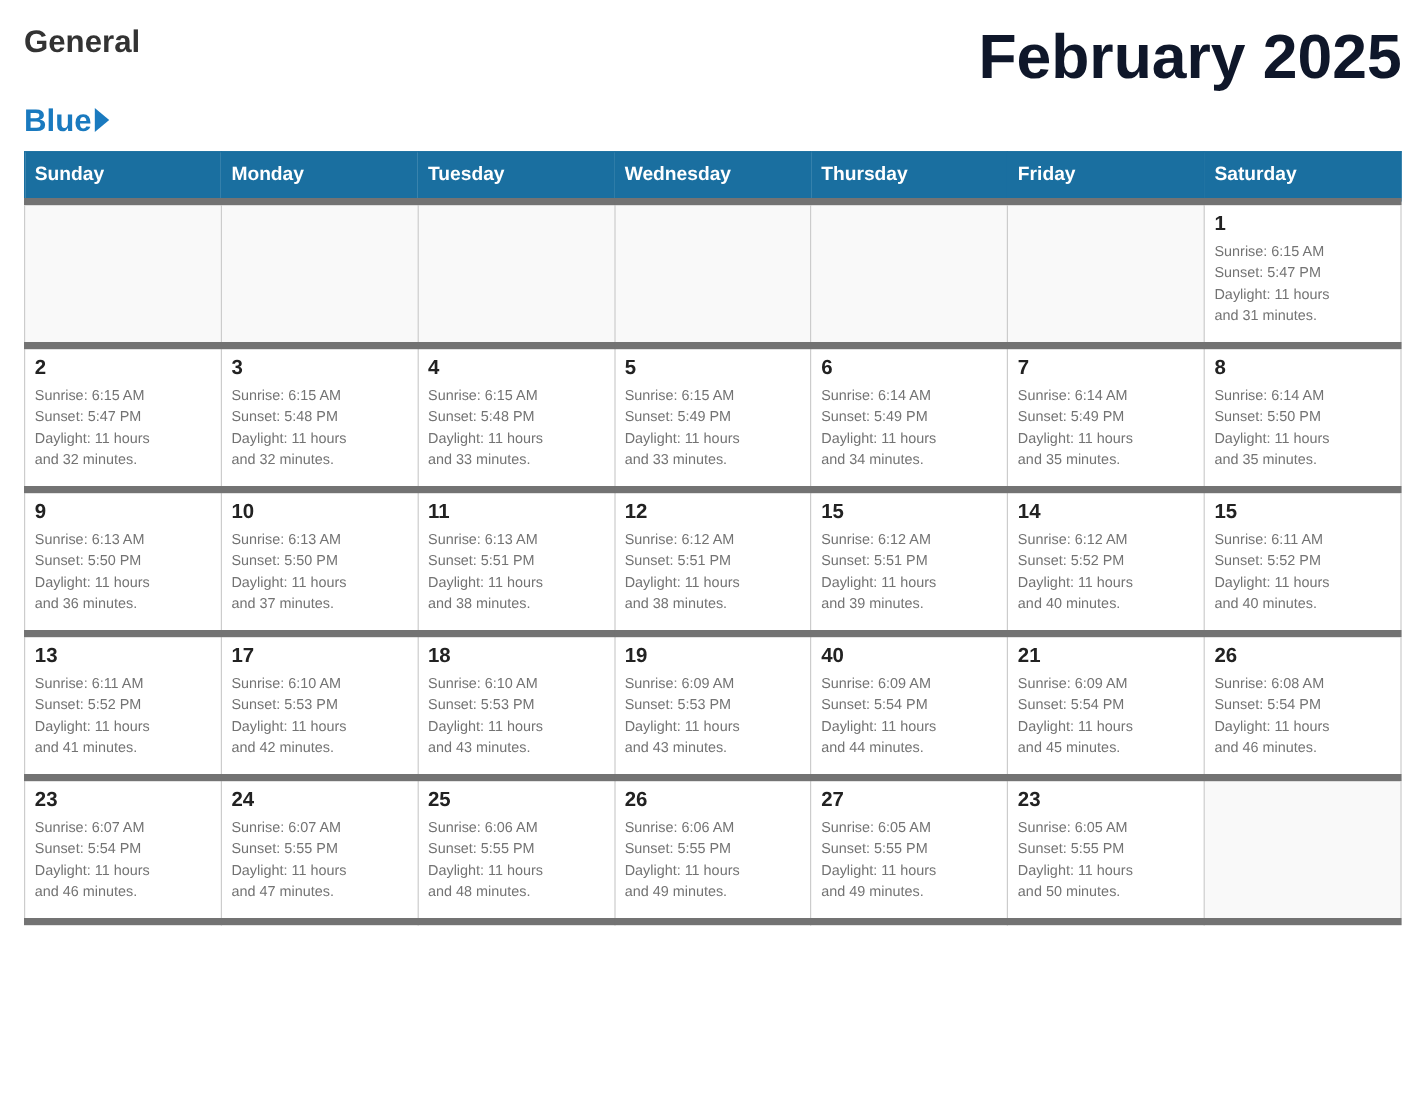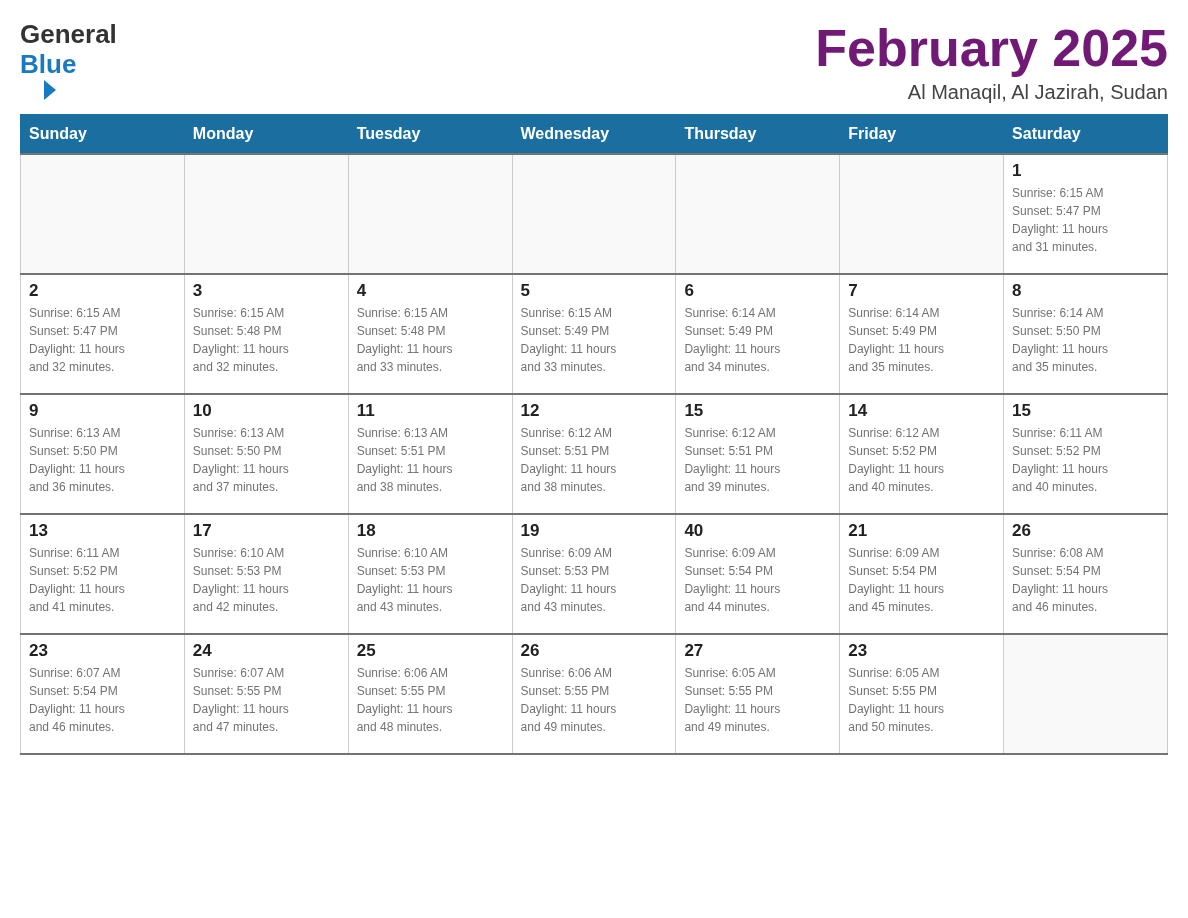--- a/index.html
+++ b/index.html
@@ -13,50 +13,50 @@
     .header {
       display: flex;
       justify-content: space-between;
       align-items: flex-start;
       margin-bottom: 10px;
     }
     .logo {
       display: flex;
       flex-direction: column;
       align-items: flex-start;
+      gap: 36px;
     }
     .logo-general {
       font-size: 26px;
       font-weight: bold;
       color: #333;
       line-height: 1.1;
     }
     .logo-blue {
       font-size: 26px;
       font-weight: bold;
       color: #1a7abf;
       display: flex;
       align-items: center;
-      flex-direction: column;
     }
     .logo-triangle {
       width: 0;
       height: 0;
       border-left: 12px solid #1a7abf;
       border-top: 10px solid transparent;
       border-bottom: 10px solid transparent;
       margin-left: 3px;
     }
     .title-block {
       text-align: right;
     }
     .month-title {
       font-size: 52px;
       font-weight: bold;
-      color: #701a75;
+      color: #0f172a;
       line-height: 1.1;
     }
     .location {
       font-size: 20px;
       color: #444;
       margin-top: 4px;
     }
     .calendar {
       width: 100%;
       border-collapse: collapse;
@@ -73,21 +73,21 @@
     }
     .calendar td {
       vertical-align: top;
       padding: 6px 8px;
       border: 1px solid #ccc;
       width: calc(100% / 7);
       min-height: 110px;
       height: 120px;
     }
     .calendar tr {
-      border-bottom: 2px solid #737373;
+      border-bottom: 6px solid #737373;
     }
     .day-number {
       font-size: 17px;
       font-weight: bold;
       color: #222;
       margin-bottom: 3px;
     }
     .day-info {
       font-size: 12px;
       color: #737373;
@@ -103,21 +103,20 @@
 <div class="header">
   <div class="logo">
     <div class="logo-general">General</div>
     <div class="logo-blue">
       <span>Blue</span>
       <div class="logo-triangle"></div>
     </div>
   </div>
   <div class="title-block">
     <div class="month-title">February 2025</div>
-    <div class="location">Al Manaqil, Al Jazirah, Sudan</div>
   </div>
 </div>
 
 <table class="calendar">
   <thead>
     <tr>
 
     <th>Sunday</th>
         <th>Monday</th>
         <th>Tuesday</th>

